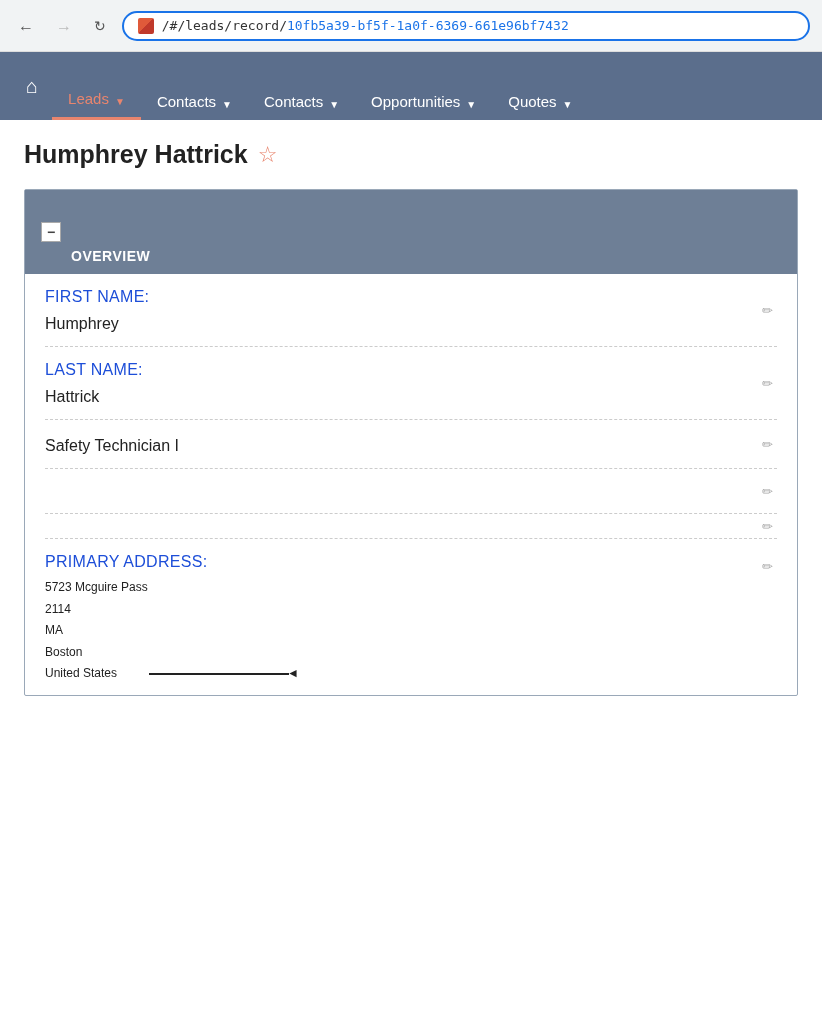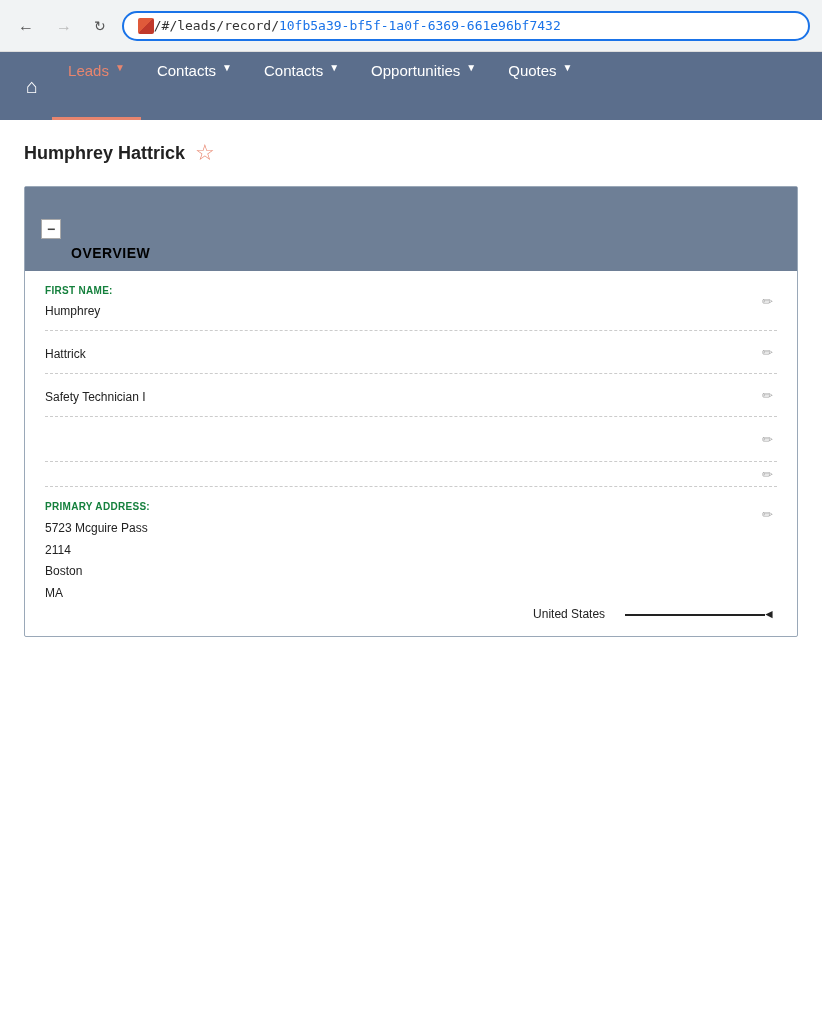--- a/index.html
+++ b/index.html
@@ -38,20 +38,21 @@
       padding: 4px 6px;
     }
     .address-bar {
       flex: 1;
       display: flex;
       align-items: center;
       background: #fff;
       border: 2px solid #1a73e8;
       border-radius: 20px;
       padding: 5px 14px;
+      gap: 8px;
     }
     .favicon {
       width: 16px;
       height: 16px;
       background: linear-gradient(135deg, #e05a3a 50%, #c0392b 50%);
       border-radius: 2px;
       flex-shrink: 0;
     }
     .address-text {
       font-size: 13px;
@@ -73,21 +74,21 @@
     .nav-home-btn {
       color: #fff;
       font-size: 20px;
       padding: 10px 14px;
       cursor: pointer;
       background: none;
       border: none;
     }
     .nav-item {
       display: flex;
-      align-items: flex-start;
+      align-items: flex-end;
       gap: 4px;
       padding: 10px 16px;
       color: #fff;
       font-size: 15px;
       font-weight: 500;
       cursor: pointer;
       text-decoration: none;
       height: 100%;
     }
     .nav-item.active {
@@ -104,21 +105,21 @@
       padding: 20px 24px;
     }
 
     .page-title {
       display: flex;
       align-items: center;
       gap: 10px;
       margin-bottom: 20px;
     }
     .page-title h1 {
-      font-size: 18px;
+      font-size: 25px;
       font-weight: 600;
       color: #222;
     }
     .star-icon {
       font-size: 22px;
       color: #e8856e;
       cursor: pointer;
     }
 
     
@@ -141,50 +142,50 @@
       display: flex;
       align-items: center;
       justify-content: center;
       cursor: pointer;
       font-size: 14px;
       font-weight: bold;
       color: #444;
       flex-shrink: 0;
     }
     .panel-title {
-      color: #000000;
+      color: #ffffff;
       font-size: 14px;
       font-weight: 700;
       letter-spacing: 0.5px;
       text-transform: uppercase;
       margin-top: 48px;
     }
 
     .panel-body {
       padding: 0 20px;
     }
 
     .field-row {
       padding: 14px 0 10px 0;
       border-bottom: 1px dashed #ccc;
       position: relative;
     }
     .field-row:last-child {
       border-bottom: none;
     }
     .field-label {
-      font-size: 10px;
-      font-weight: 700;
-      color: #15803d;
+      font-size: 16px;
+      font-weight: 400;
+      color: #1d4ed8;
       text-transform: uppercase;
       letter-spacing: 0.3px;
       margin-bottom: 6px;
     }
     .field-value {
-      font-size: 12px;
+      font-size: 16px;
       color: #222;
       line-height: 1.5;
     }
     .edit-icon {
       position: absolute;
       right: 4px;
       top: 50%;
       transform: translateY(-50%);
       color: #aaa;
       font-size: 13px;
@@ -193,22 +194,21 @@
 
     .address-block {
       font-size: 12px;
       color: #222;
       line-height: 1.8;
     }
 
     .arrow-annotation {
       display: flex;
       align-items: center;
-      gap: 8px;
-      justify-content: flex-end;
+      gap: 20px;
     }
     .arrow-line {
       display: inline-flex;
       align-items: center;
       margin-left: 12px;
     }
     .arrow-line::before {
       content: '';
       display: inline-block;
       width: 140px;
@@ -277,20 +277,21 @@
 
     <div class="panel-body">
 
       <div class="field-row">
         <div class="field-label">FIRST NAME:</div>
         <div class="field-value">Humphrey</div>
         <span class="edit-icon">✏</span>
       </div>
 
       <div class="field-row">
+        <div class="field-label">LAST NAME:</div>
         <div class="field-value">Hattrick</div>
         <span class="edit-icon">✏</span>
       </div>
 
       <div class="field-row">
         <div class="field-value">Safety Technician I</div>
         <span class="edit-icon">✏</span>
       </div>
 
       <div class="field-row">
@@ -300,22 +301,22 @@
 
       <div class="field-row">
         <span class="edit-icon">✏</span>
       </div>
 
       <div class="field-row">
         <div class="field-label">PRIMARY ADDRESS:</div>
         <div class="address-block">
           <div>5723 Mcguire Pass</div>
           <div>2114</div>
+          <div>MA</div>
           <div>Boston</div>
-          <div>MA</div>
           <div class="arrow-annotation">
             <span>United States</span>
             <span class="arrow-line"></span>
           </div>
         </div>
         <span class="edit-icon" style="top:20px; transform:none;">✏</span>
       </div>
 
     </div>
   </div>

